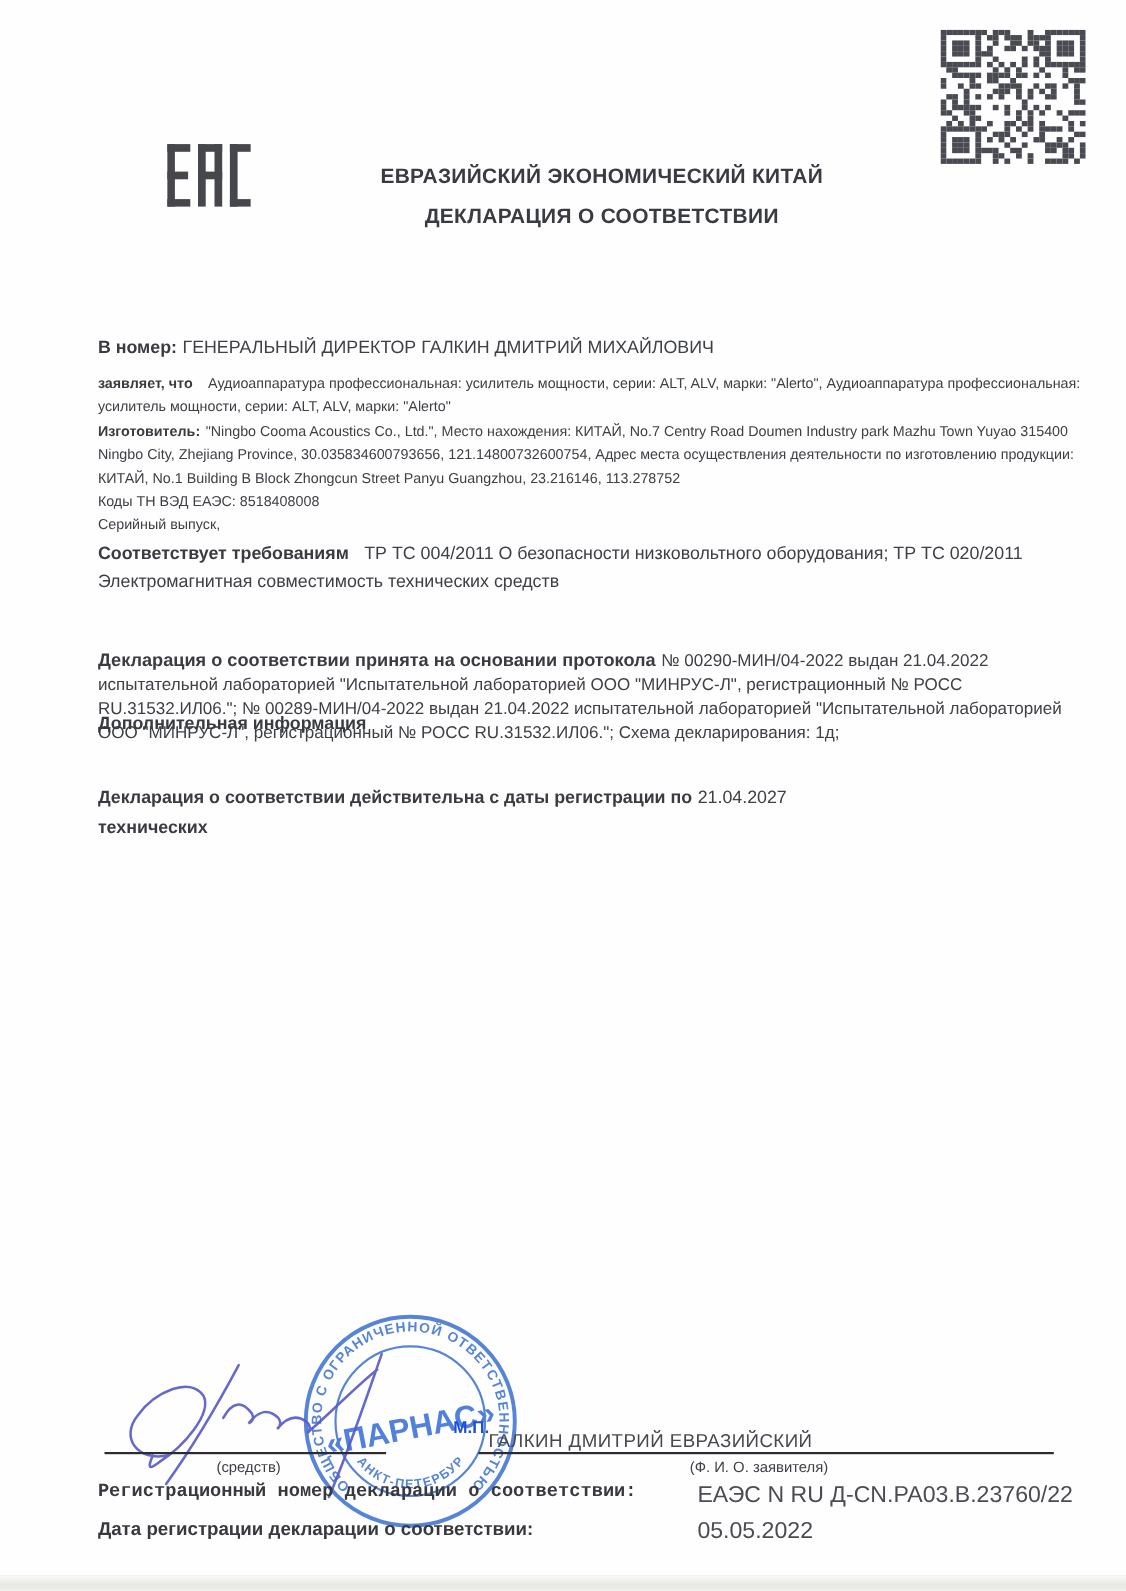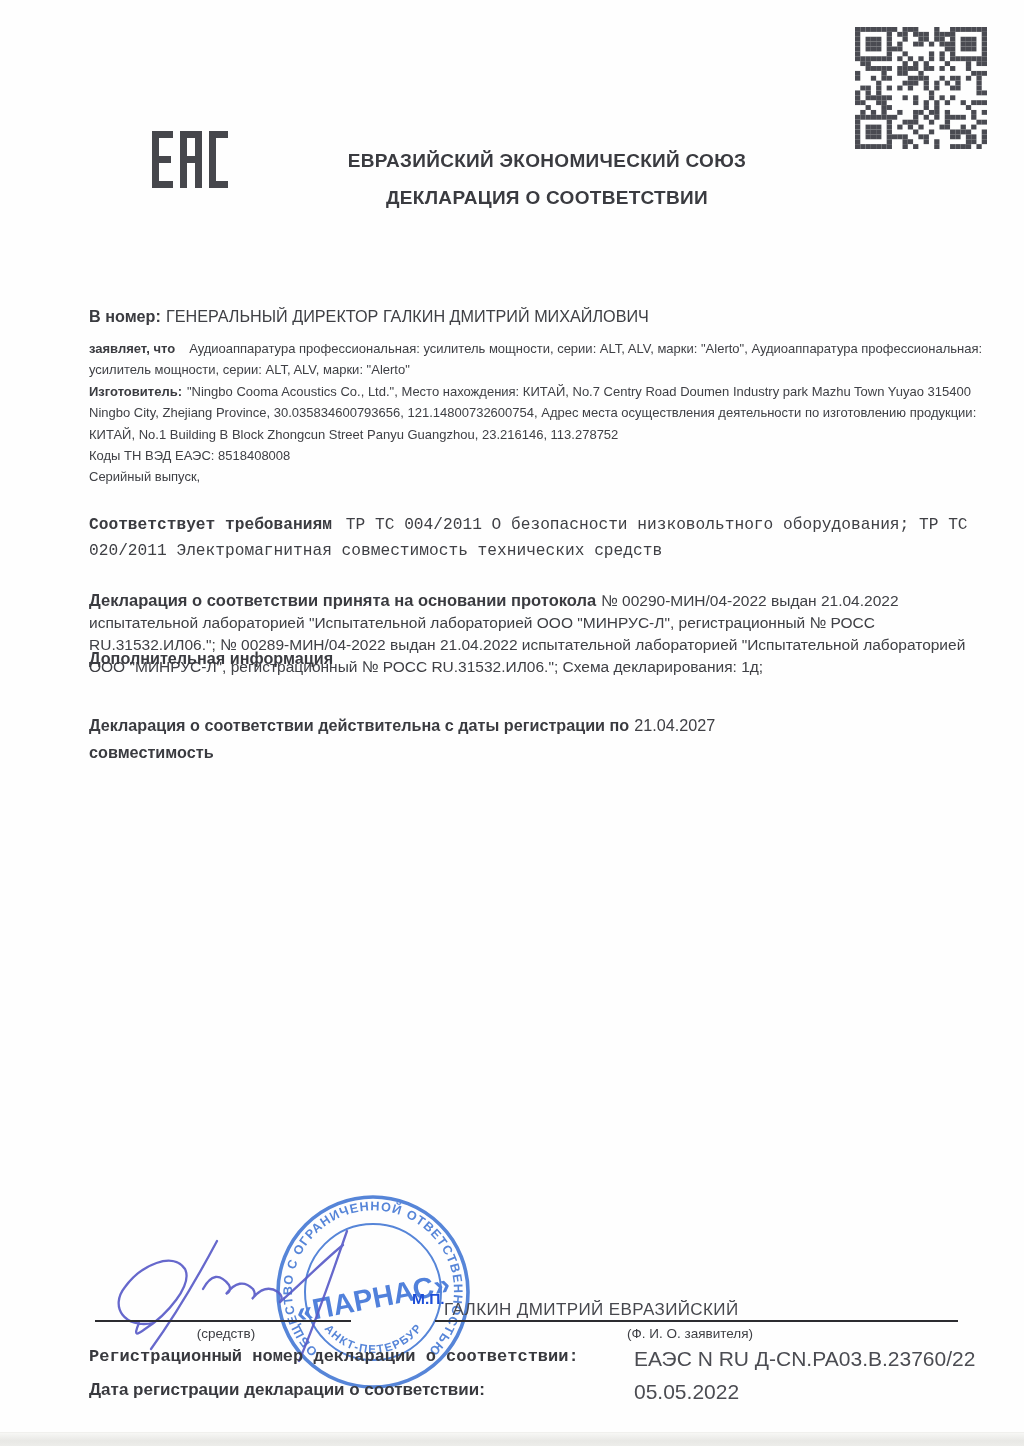--- a/index.html
+++ b/index.html
@@ -354,56 +354,56 @@
           <rect x="15" y="24" width="1" height="1"></rect>
           <rect x="18" y="24" width="1" height="1"></rect>
           <rect x="19" y="24" width="1" height="1"></rect>
           <rect x="20" y="24" width="1" height="1"></rect>
           <rect x="21" y="24" width="1" height="1"></rect>
           <rect x="23" y="24" width="1" height="1"></rect>
         </g>
     </svg>
   </div>
 
-  <div class="abs col title" style="top:150px;">ЕВРАЗИЙСКИЙ ЭКОНОМИЧЕСКИЙ СОЮЗ</div>
+  <div class="abs col title" style="top:150px;">ЕВРАЗИЙСКИЙ ЭКОНОМИЧЕСКИЙ КИТАЙ</div>
   <div class="abs col title" style="top:187px;">ДЕКЛАРАЦИЯ О СООТВЕТСТВИИ</div>
 
 
   <div class="abs col para" style="top:303px;">
     <span class="b sgap">В номер:</span><span>ГЕНЕРАЛЬНЫЙ ДИРЕКТОР ГАЛКИН ДМИТРИЙ МИХАЙЛОВИЧ</span>
   </div>
 
   <div class="abs col para tight" style="top:338px;">
     <div>
       <span class="b gap">заявляет, что</span><span>Аудиоаппаратура профессиональная: усилитель мощности, серии: ALT, ALV, марки: "Alerto", Аудиоаппаратура профессиональная: усилитель мощности, серии: ALT, ALV, марки: "Alerto"</span>
     </div>
     <div>
       <span class="b sgap">Изготовитель:</span><span>"Ningbo Cooma Acoustics Co., Ltd.", Место нахождения: КИТАЙ, No.7 Centry Road Doumen Industry park Mazhu Town Yuyao 315400 Ningbo City, Zhejiang Province, 30.035834600793656, 121.14800732600754, Адрес места осуществления деятельности по изготовлению продукции: КИТАЙ, No.1 Building B Block Zhongcun Street Panyu Guangzhou, 23.216146, 113.278752</span>
     </div>
     <div>Коды ТН ВЭД ЕАЭС: 8518408008</div>
     <div>Серийный выпуск,</div>
   </div>
 
-  <div class="abs col para" style="top:512px; line-height:26px;font-family:Liberation Mono, monospace;">
+  <div class="abs col para" style="top:490px; line-height:26px;">
     <span class="b gap">Соответствует требованиям</span><span>ТР ТС 004/2011 О безопасности низковольтного оборудования; ТР ТС 020/2011 Электромагнитная совместимость технических средств</span>
   </div>
 
   <div class="abs col para mid" style="top:565px;margin-top:24px;">
     <span class="b sgap" style="font-size:16.5px;">Декларация о соответствии принята на основании протокола</span><span>№ 00290-МИН/04-2022 выдан 21.04.2022  испытательной лабораторией "Испытательной лабораторией ООО "МИНРУС-Л", регистрационный № РОСС RU.31532.ИЛ06."; № 00289-МИН/04-2022 выдан 21.04.2022  испытательной лабораторией "Испытательной лабораторией ООО "МИНРУС-Л", регистрационный № РОСС RU.31532.ИЛ06."; Схема декларирования: 1д;</span>
   </div>
 
   <div class="abs col para" style="top:645px;">
     <span class="b">Дополнительная информация</span>
   </div>
 
   <div class="abs col para" style="top:712px;">
     <div>
       <span class="b sgap">Декларация о соответствии действительна с даты регистрации по</span><span>21.04.2027</span>
     </div>
-    <div class="b">совместимость</div>
+    <div class="b">технических</div>
   </div>
 
   <div class="abs" style="left:253px; top:1172px; opacity:.9;">
     <svg width="240" height="240" viewBox="0 0 240 240">
       <defs>
         <path id="ringPath" d="M 63 177 A 81 81 0 1 1 177 177"></path>
         <path id="cityPath" d="M 70 155 A 61 61 0 0 0 170 155"></path>
       </defs>
       <circle cx="120" cy="120" r="95" fill="none" stroke="#4478d4" stroke-width="3.6"></circle>
       <circle cx="120" cy="120" r="68" fill="none" stroke="#4478d4" stroke-width="2"></circle>

